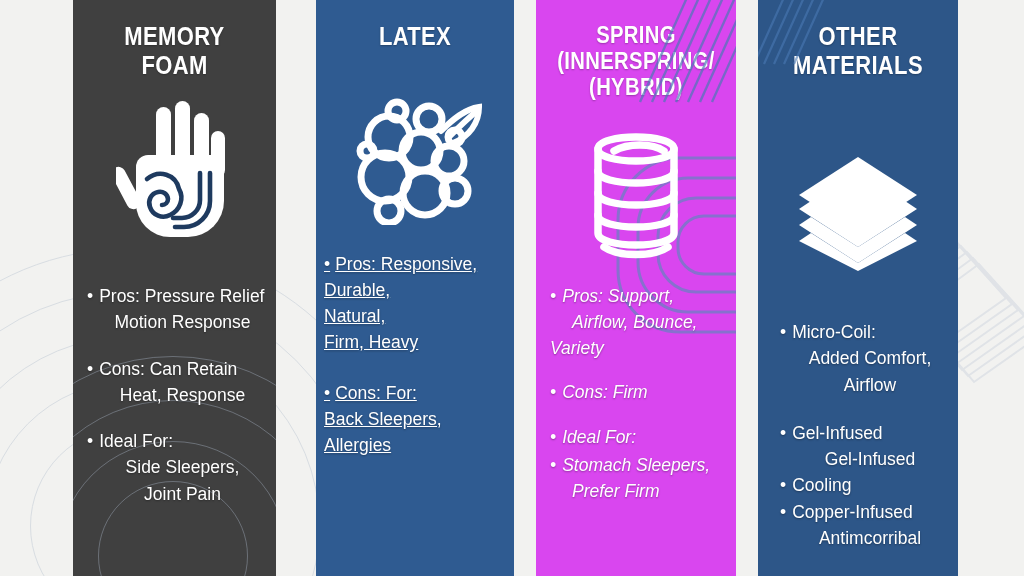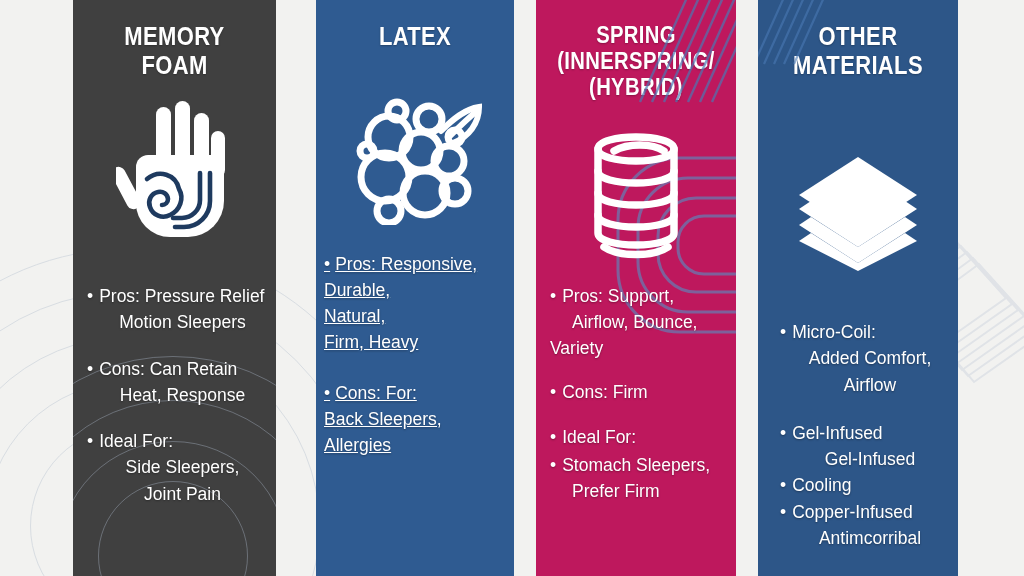--- a/index.html
+++ b/index.html
@@ -36,21 +36,21 @@
     padding:0;
   }
   .col {
     position:relative;
     overflow:hidden;
     display:flex; flex-direction:column; align-items:center;
     color:#ffffff;
   }
   .col-1 { margin-left:73px;  width:203px; background:#404040; }
   .col-2 { margin-left:40px;  width:198px; background:#2f5b91; }
-  .col-3 { margin-left:22px;  width:200px; background:#be185d; }
+  .col-3 { margin-left:22px;  width:200px; background:#d946ef; }
   .col-4 { margin-left:22px;  width:200px; background:#2d5688;gap:28px; }
 
   .col-title {
     margin-top:22px;
     width:100%;
     text-align:center;
     font-family:"Liberation Sans Narrow","Liberation Sans", sans-serif;
     font-weight:bold;
     font-size:25px;
     line-height:1.14;
@@ -74,21 +74,21 @@
   .bullets {
     position:relative; z-index:3;
     width:100%;
     padding:0 10px 0 14px;
     font-size:17.5px;
     line-height:1.5;
     text-shadow:0 1px 2px rgba(0,0,0,.35);
   }
   .col-1 .bullets { margin-top:36px; }
   .col-2 .bullets { margin-top:26px; text-align:left; padding:0 8px;text-decoration:underline; }
-  .col-3 .bullets { margin-top:22px; }
+  .col-3 .bullets { margin-top:22px;font-style:italic; }
   .col-4 .bullets { margin-top:20px; padding-left:22px; }
 
   .group { margin-bottom:20px; }
   .group:last-child { margin-bottom:0; }
   .col-2 .group { margin-bottom:24px; }
   .col-3 .group { margin-bottom:18px; }
   .col-3 .group.tight { margin-bottom:2px; }
   .col-4 .group { margin-bottom:22px; }
   .col-4 .group.tight { margin-bottom:0px; }
 
@@ -165,21 +165,21 @@
           <path d="M94 76 v28 a26 26 0 0 1 -26 26 h-9"></path>
           <path d="M84 76 v27 a18 18 0 0 1 -18 18 h-9"></path>
           <path d="M31 82 a20 22 30 0 1 32 10 a17 18 30 0 1 -9 26 a14 14 20 0 1 -20 -8 a11 11 20 0 1 8 -15 a8 8 0 0 1 10 7 a6 6 0 0 1 -6 6"></path>
         </g>
       </svg>
     </div>
 
     <div class="bullets">
       <div class="group">
         <div class="line b">Pros: Pressure Relief</div>
-        <div class="line ind">Motion Sleepers</div>
+        <div class="line ind">Motion Response</div>
       </div>
       <div class="group">
         <div class="line b">Cons: Can Retain</div>
         <div class="line ind">Heat, Response</div>
       </div>
       <div class="group">
         <div class="line b">Ideal For:</div>
         <div class="line ind">Side Sleepers,</div>
         <div class="line ind">Joint Pain</div>
       </div>

